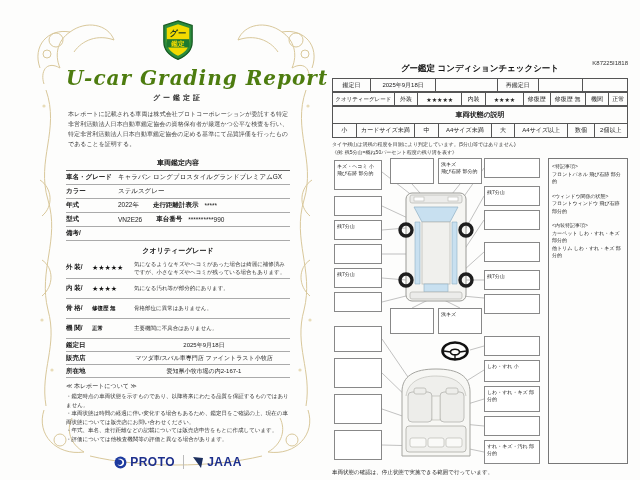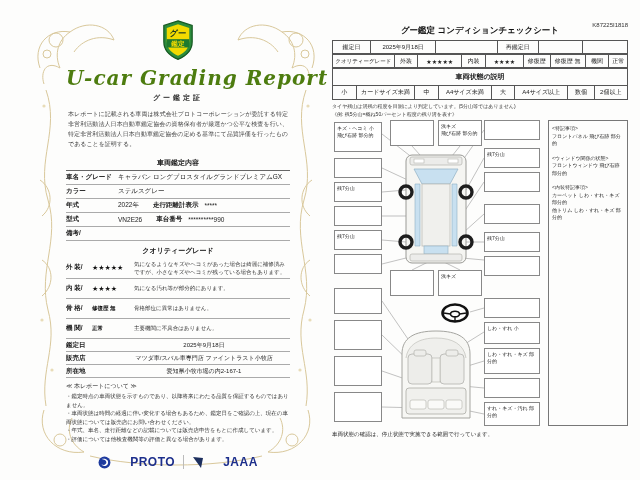--- a/index.html
+++ b/index.html
@@ -24,26 +24,26 @@
   .grade-row{display:flex;align-items:center;border-bottom:1px solid #aaa;padding:2px 0;min-height:15px;}
   .grade-row .glabel{width:26px;font-size:6.5px;font-weight:bold;flex:none;}
   .grade-row .gstars{width:42px;font-size:7px;font-weight:bold;letter-spacing:0;flex:none;color:#111;}
   .grade-row .gdesc{flex:1;font-size:5.5px;line-height:1.5;color:#333;}
   .info-row{display:flex;align-items:center;border-bottom:1px solid #aaa;min-height:12px;font-size:6.5px;}
   .info-row .ilabel{width:52px;font-weight:bold;flex:none;}
   .info-row .ival{flex:1;text-align:center;font-size:6px;}
   .about{margin-top:4px;font-size:5.5px;line-height:1.55;color:#333;}
   .about .ab-title{font-size:6px;margin-bottom:1px;}
   .logos{display:flex;align-items:center;justify-content:center;gap:8px;margin-top:12px;}
-  .logo{display:flex;align-items:center;gap:19px;font-weight:bold;color:#1d2f8c;font-size:12px;letter-spacing:0.5px;}
+  .logo{display:flex;align-items:center;gap:3px;font-weight:bold;color:#1d2f8c;font-size:12px;letter-spacing:0.5px;}
   .logo-sep{width:1px;height:14px;background:#bbb;}
 
   
   .right-page{position:absolute;left:332px;top:22px;width:296px;}
-  .rp-titlebar{position:relative;height:16px;margin-bottom:2px;}
+  .rp-titlebar{position:relative;height:16px;margin-bottom:2px;margin-top:38px;}
   .rp-title{position:absolute;left:0;right:0;text-align:center;font-size:8.5px;font-weight:bold;color:#111;top:3px;}
   .rp-serial{position:absolute;right:0;top:0;font-size:6px;color:#333;}
   .rtable{display:flex;border:1px solid #555;border-bottom:none;font-size:6px;}
   .rtable:last-of-type{border-bottom:1px solid #555;}
   .rcell{border-right:1px solid #555;border-bottom:1px solid #555;display:flex;align-items:center;justify-content:center;
     min-height:13px;padding:1px 2px;text-align:center;box-sizing:border-box;}
   .rcell:last-child{border-right:none;}
   .band{border:1px solid #555;border-top:none;text-align:center;font-size:7px;font-weight:bold;padding:3px 0;}
   .legend-row{display:flex;border:1px solid #555;border-top:none;font-size:6px;}
   .notes{font-size:5px;color:#333;line-height:1.5;margin:3px 0 2px 0;}

